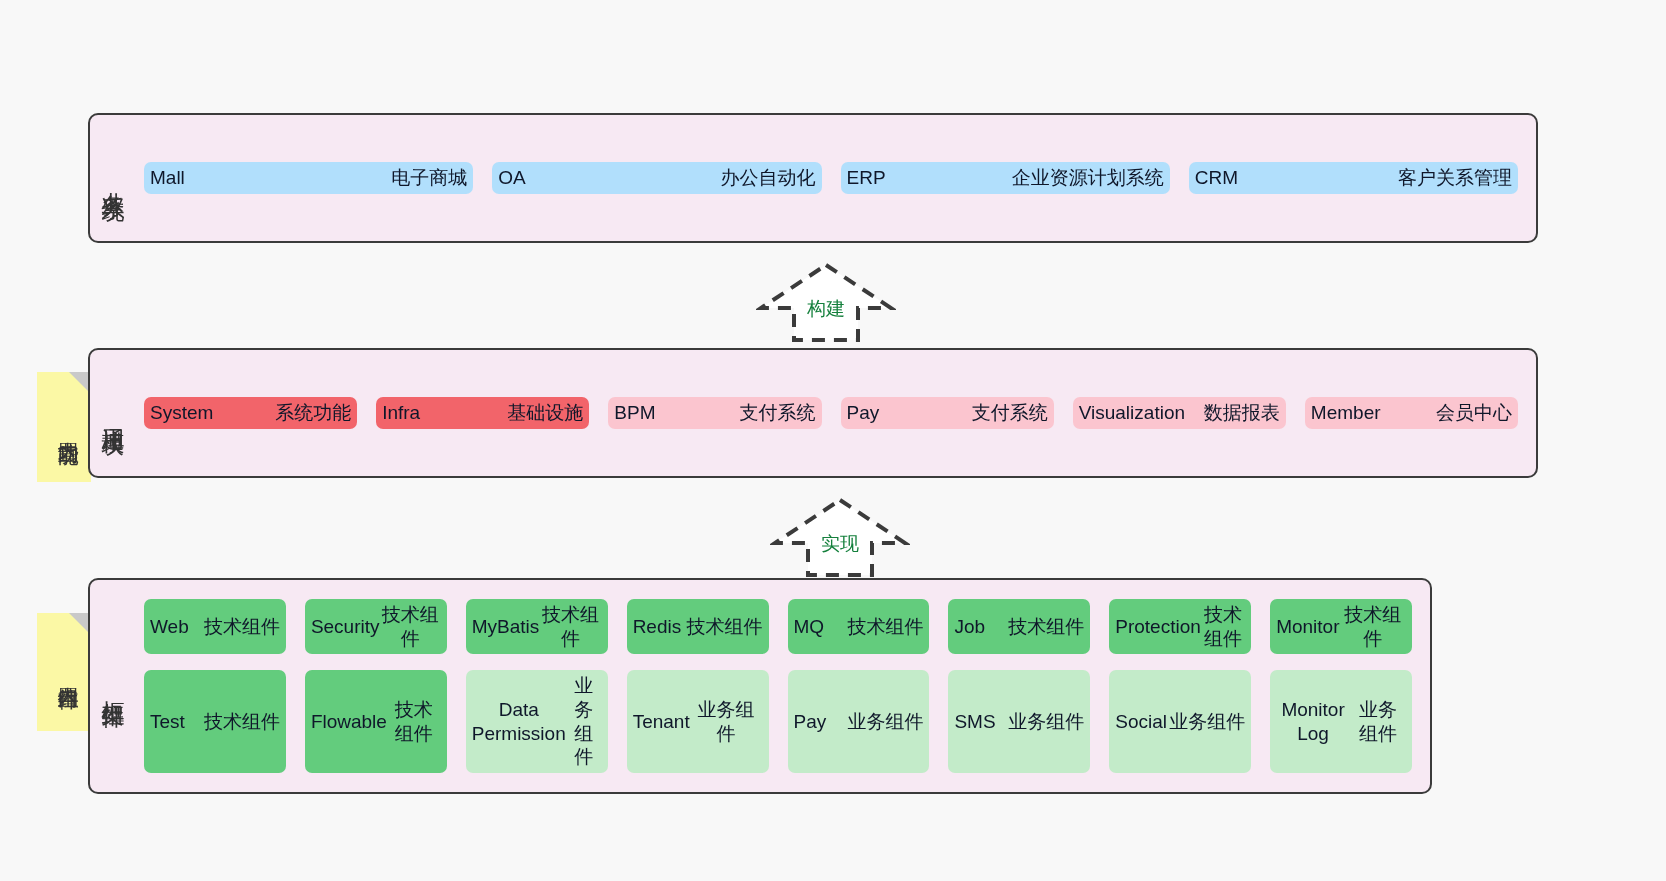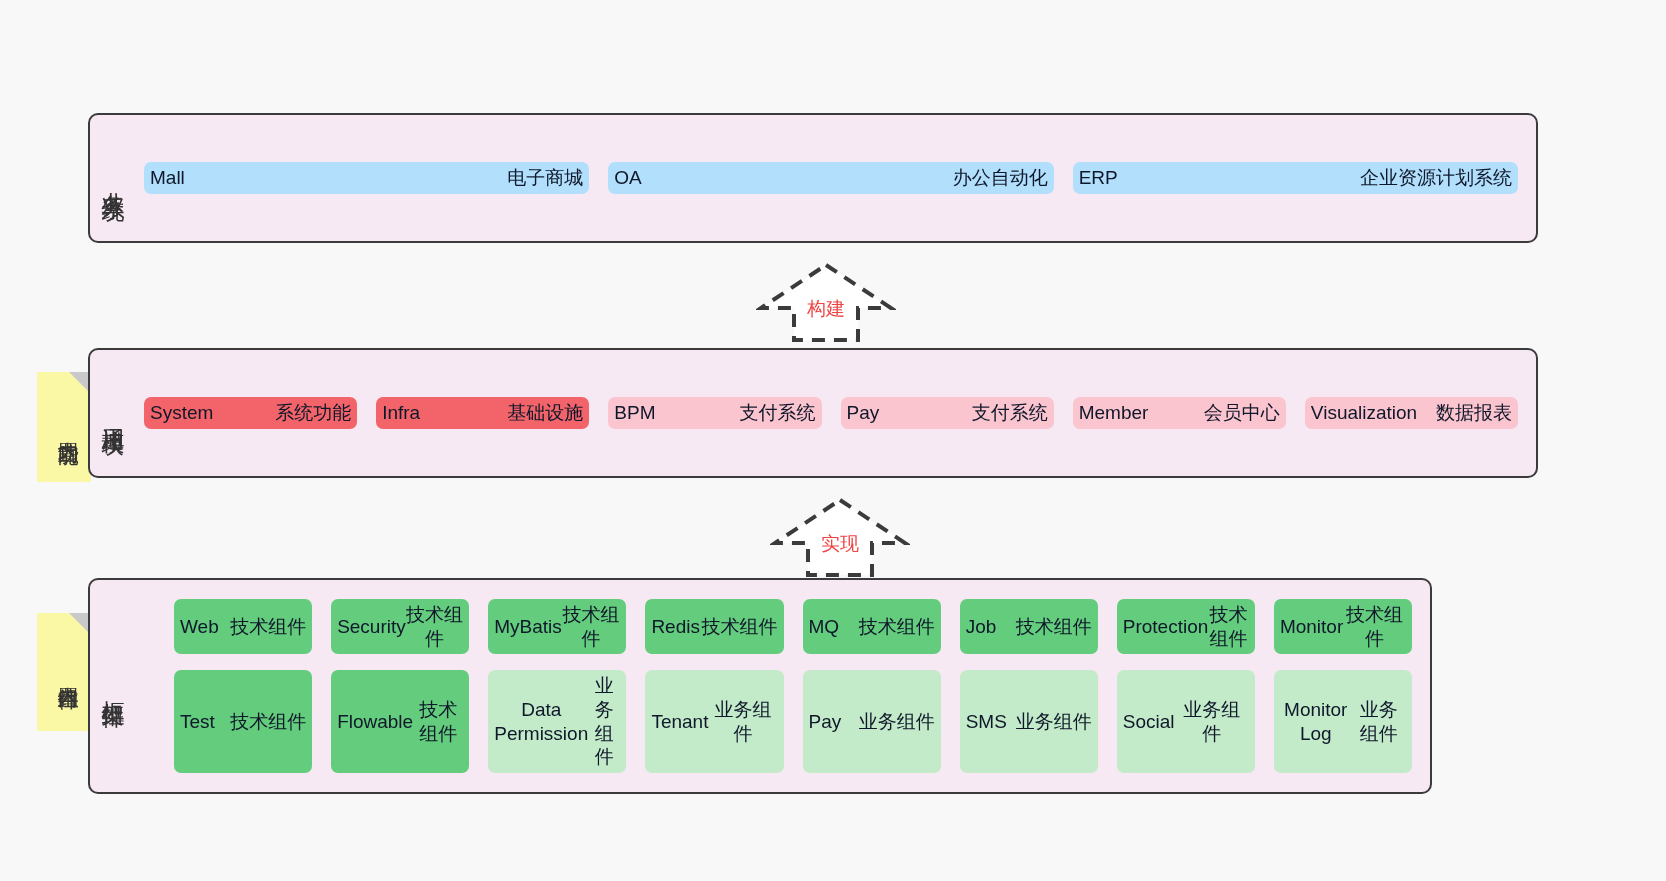--- a/index.html
+++ b/index.html
@@ -120,21 +120,21 @@
   .arrow {
     position: absolute;
   }
   .arrow svg { display: block; }
   .arrow .arrow-label {
     position: absolute;
     left: 0;
     right: 0;
     text-align: center;
     font-size: 19px;
-    color: #ef4444;
+    color: #15803d;
     user-select: none;
   }
 </style>
 </head>
 <body>
 
 <div class="canvas">
 
   <div class="layer" id="layer-business" style="left:88px; top:113px; width:1450px; height:130px;">
     <div class="layer-title">业务系统</div>
@@ -144,20 +144,24 @@
           <span class="en">Mall</span>
           <span class="cn">电子商城</span>
         </div>
         <div class="card card-blue">
           <span class="en">OA</span>
           <span class="cn">办公自动化</span>
         </div>
         <div class="card card-blue">
           <span class="en">ERP</span>
           <span class="cn">企业资源计划系统</span>
+        </div>
+        <div class="card card-blue">
+          <span class="en">CRM</span>
+          <span class="cn">客户关系管理</span>
         </div>
       </div>
     </div>
   </div>
 
   <div class="arrow" style="left:756px; top:260px; width:140px; height:84px;">
     <svg width="140" height="84" viewBox="0 0 140 84" aria-hidden="true">
       <path d="M 70 5 L 135 48 L 102 48 L 102 80 L 38 80 L 38 48 L 5 48 Z" fill="#ffffff" stroke="#3b3b3b" stroke-width="4" stroke-dasharray="13 9" stroke-linejoin="miter"></path>
     </svg>
     <div class="arrow-label" style="top:36px;">构建</div>
@@ -182,44 +186,44 @@
         </div>
         <div class="card card-pink">
           <span class="en">BPM</span>
           <span class="cn">支付系统</span>
         </div>
         <div class="card card-pink">
           <span class="en">Pay</span>
           <span class="cn">支付系统</span>
         </div>
         <div class="card card-pink">
+          <span class="en">Visualization</span>
+          <span class="cn">数据报表</span>
+        </div>
+        <div class="card card-pink">
           <span class="en">Member</span>
           <span class="cn">会员中心</span>
-        </div>
-        <div class="card card-pink">
-          <span class="en">Visualization</span>
-          <span class="cn">数据报表</span>
         </div>
       </div>
     </div>
   </div>
 
   <div class="arrow" style="left:770px; top:495px; width:140px; height:84px;">
     <svg width="140" height="84" viewBox="0 0 140 84" aria-hidden="true">
       <path d="M 70 5 L 135 48 L 102 48 L 102 80 L 38 80 L 38 48 L 5 48 Z" fill="#ffffff" stroke="#3b3b3b" stroke-width="4" stroke-dasharray="13 9" stroke-linejoin="miter"></path>
     </svg>
     <div class="arrow-label" style="top:36px;">实现</div>
   </div>
 
   <div class="note" style="left:37px; top:613px; width:54px; height:118px;">
     <span class="fold"></span>
     <span>内置组件</span>
   </div>
 
-  <div class="layer" id="layer-framework" style="left:88px; top:578px; width:1344px; height:216px;gap:30px;">
+  <div class="layer" id="layer-framework" style="left:88px; top:578px; width:1344px; height:216px;">
     <div class="layer-title">框架组件</div>
     <div class="layer-body">
 
       <div class="row">
         <div class="card card-green">
           <span class="en">Web</span>
           <span class="cn">技术组件</span>
         </div>
         <div class="card card-green">
           <span class="en">Security</span>

